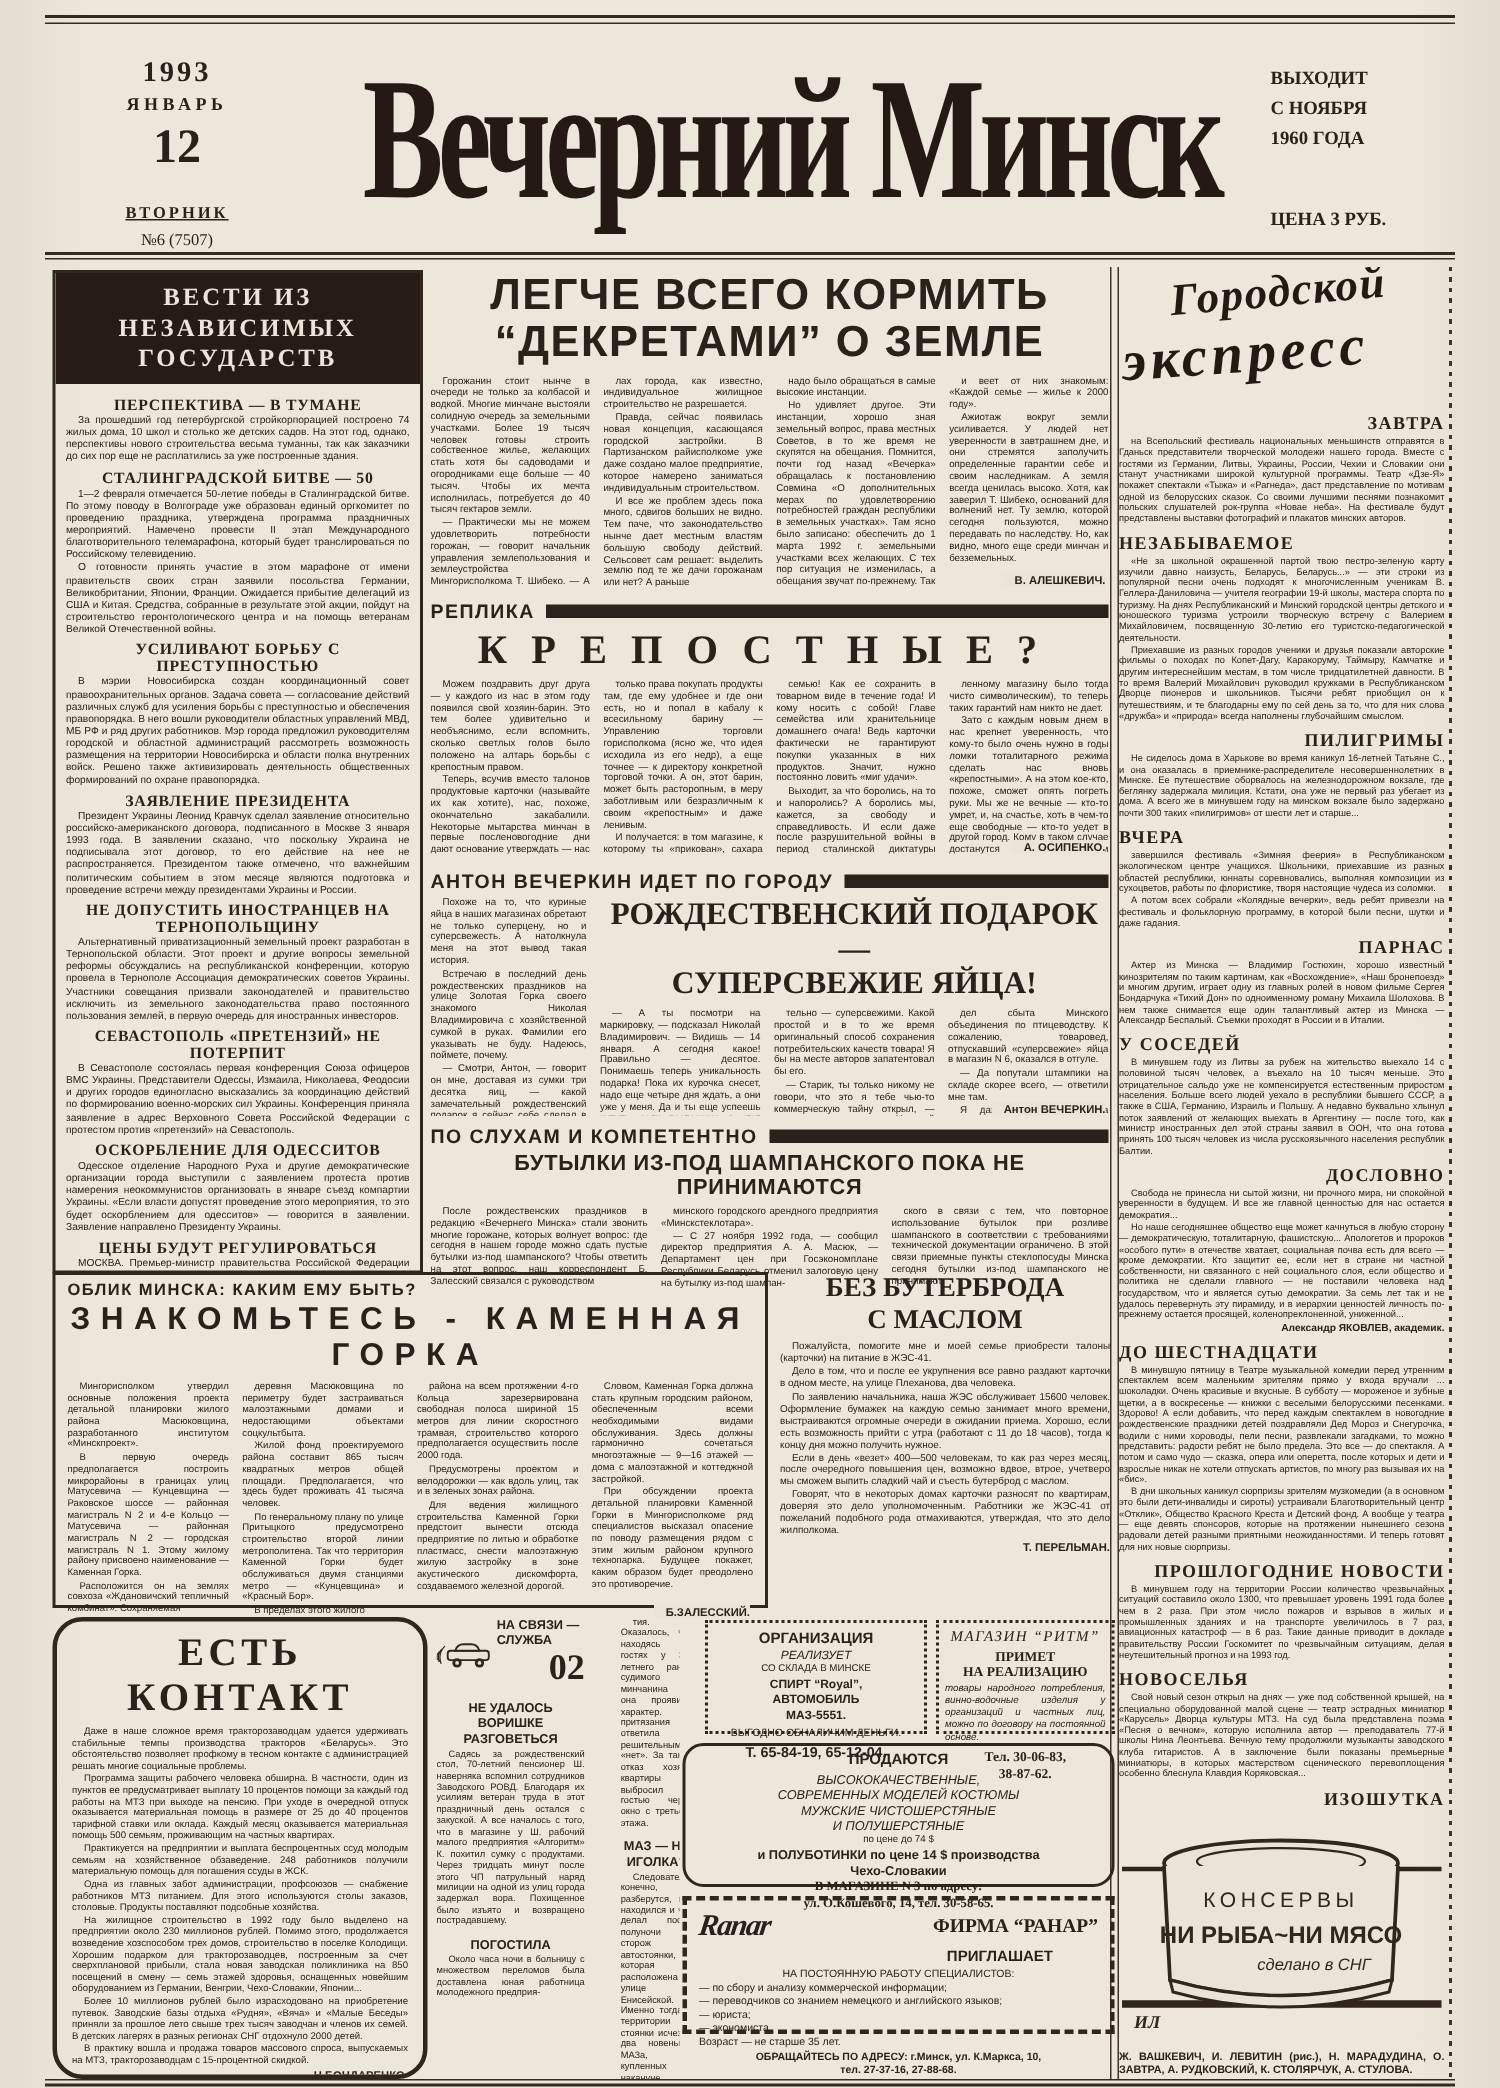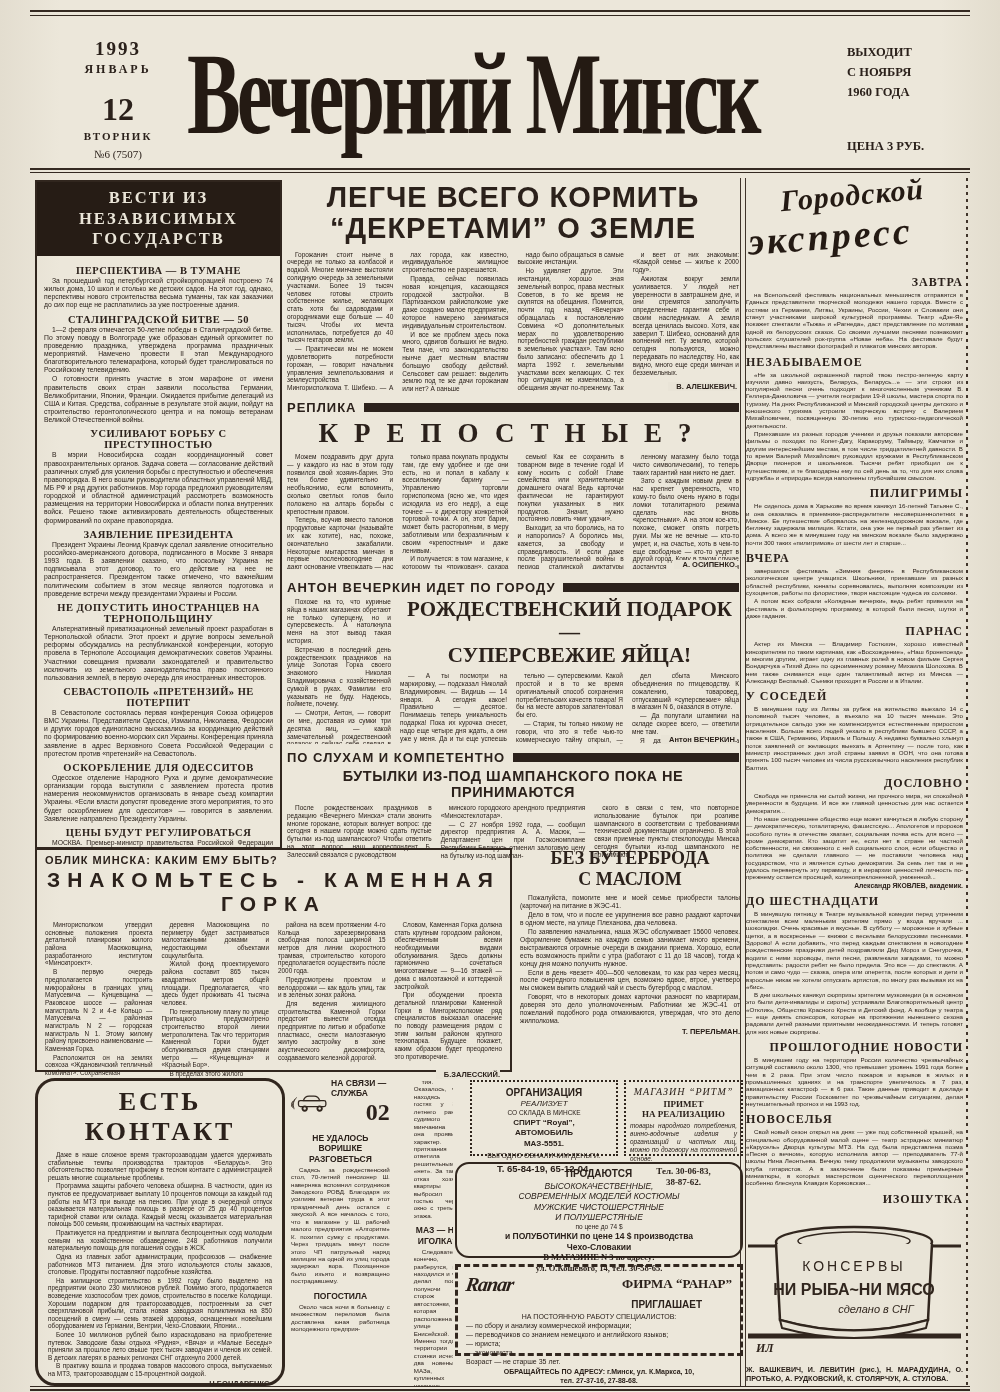--- a/index.html
+++ b/index.html
@@ -7,24 +7,24 @@
         font-family:"Liberation Sans",sans-serif;color:#2b211b;overflow:hidden;
         background-image:linear-gradient(90deg,#e3ddcf 0,#ece7da 6%,#ece7da 94%,#e2dccd 100%);}
   .hline{position:absolute;left:30px;width:940px;background:#352a22;}
   p{margin:0 0 1px 0;text-indent:8px;}
   .just{text-align:justify;}
   
   .mh{position:absolute;left:35px;top:20px;width:930px;height:146px;}
   .mh-date{position:absolute;left:28px;top:18px;width:110px;text-align:center;font-family:"Liberation Serif",serif;font-weight:bold;}
   .mh-year{font-size:19px;letter-spacing:2px;}
   .mh-month{font-size:12px;letter-spacing:3px;margin-top:2px;}
-  .mh-day{font-size:32px;margin-top:14px;}
-  .mh-dow{font-size:11px;letter-spacing:2px;margin-top:2px;}
+  .mh-day{font-size:32px;margin-top:2px;}
+  .mh-dow{font-size:11px;letter-spacing:2px;margin-top:20px;text-decoration:underline;}
   .mh-num{font-size:11px;margin-top:6px;font-weight:normal;}
-  .mh-title{position:absolute;left:140px;right:140px;top:8px;height:130px;display:flex;align-items:center;justify-content:flex-start;}
+  .mh-title{position:absolute;left:140px;right:140px;top:8px;height:130px;display:flex;align-items:center;justify-content:flex-end;}
   .mh-title span{font-family:"Liberation Serif",serif;font-weight:bold;font-size:84px;letter-spacing:-4px;
                  transform:scaleY(1.38) scaleX(.96);white-space:nowrap;color:#241a13;}
   .mh-right{position:absolute;right:0;top:22px;width:118px;font-family:"Liberation Serif",serif;font-weight:bold;font-size:12.5px;line-height:1.6;}
   .mh-price{margin-top:34px;}
   
   .lbox{position:absolute;left:35px;top:180px;width:243px;height:665px;border:2px solid #31261e;padding:0;overflow:hidden;}
   .lbox-banner{background:#261c15;color:#eae5d8;text-align:center;font-family:"Liberation Serif",serif;
                font-weight:bold;font-size:16.5px;letter-spacing:2px;padding:6px 4px;line-height:1.25;}
   .lbox-inner{padding:5px 7px;}
   .lbox h3{margin:4px 0 1px 0;text-align:center;font-family:"Liberation Serif",serif;font-size:10.5px;letter-spacing:.5px;}
@@ -337,21 +337,21 @@
       <line x1="2" y1="128" x2="215" y2="128" stroke="#31261e" stroke-width="5"></line>
       <ellipse cx="108" cy="34" rx="78" ry="15" fill="#e9e4d7" stroke="#31261e" stroke-width="2.5"></ellipse>
       <ellipse cx="108" cy="33" rx="56" ry="9" fill="none" stroke="#31261e" stroke-width="1.5"></ellipse>
       <path d="M30,36 L34,112 Q108,133 182,112 L186,36" fill="#e9e4d7" stroke="#31261e" stroke-width="2.5"></path>
       <path d="M34,112 Q108,133 182,112 L180,120 Q108,140 36,120 Z" fill="#e9e4d7" stroke="#31261e" stroke-width="2"></path>
       <text x="108" y="63" text-anchor="middle" font-family="Liberation Sans,sans-serif" font-size="14" letter-spacing="3" fill="#31261e">КОНСЕРВЫ</text>
       <text x="108" y="87" text-anchor="middle" font-family="Liberation Sans,sans-serif" font-weight="bold" font-size="16" fill="#31261e">НИ РЫБА~НИ МЯСО</text>
       <text x="130" y="105" text-anchor="middle" font-family="Liberation Sans,sans-serif" font-style="italic" font-size="11" fill="#31261e">сделано в СНГ</text>
       <text x="10" y="144" font-family="Liberation Serif,serif" font-style="italic" font-weight="bold" font-size="12" fill="#31261e">ИЛ</text>
     </svg>
-    <div class="credits1">Ж. ВАШКЕВИЧ, И. ЛЕВИТИН (рис.), Н. МАРАДУДИНА, О. ПРОТЬКО, А. РУДКОВСКИЙ, К. СТОЛЯРЧУК, А. СТУЛОВА.</div>
+    <div class="credits1">Ж. ВАШКЕВИЧ, И. ЛЕВИТИН (рис.), Н. МАРАДУДИНА, О. ЗАВТРА, А. РУДКОВСКИЙ, К. СТОЛЯРЧУК, А. СТУЛОВА.</div>
     
   </div>
 
   <div class="gorka">
     <div class="gorka-kick">ОБЛИК МИНСКА: КАКИМ ЕМУ БЫТЬ?</div>
     <div class="gorka-h">ЗНАКОМЬТЕСЬ - КАМЕННАЯ ГОРКА</div>
     <div class="cols" style="height:158px;">
       <div class="col just" style="font-size:6.4px;">
           <p>Мингорисполком утвердил основные положения проекта детальной планировки жилого района Масюковщина, разработанного институтом «Минскпроект».</p>
           <p>В первую очередь предполагается построить микрорайоны в границах улиц Матусевича — Кунцевщина — Раковское шоссе — районная магистраль N 2 и 4-е Кольцо — Матусевича — районная магистраль N 2 — городская магистраль N 1. Этому жилому району присвоено наименование — Каменная Горка.</p>

